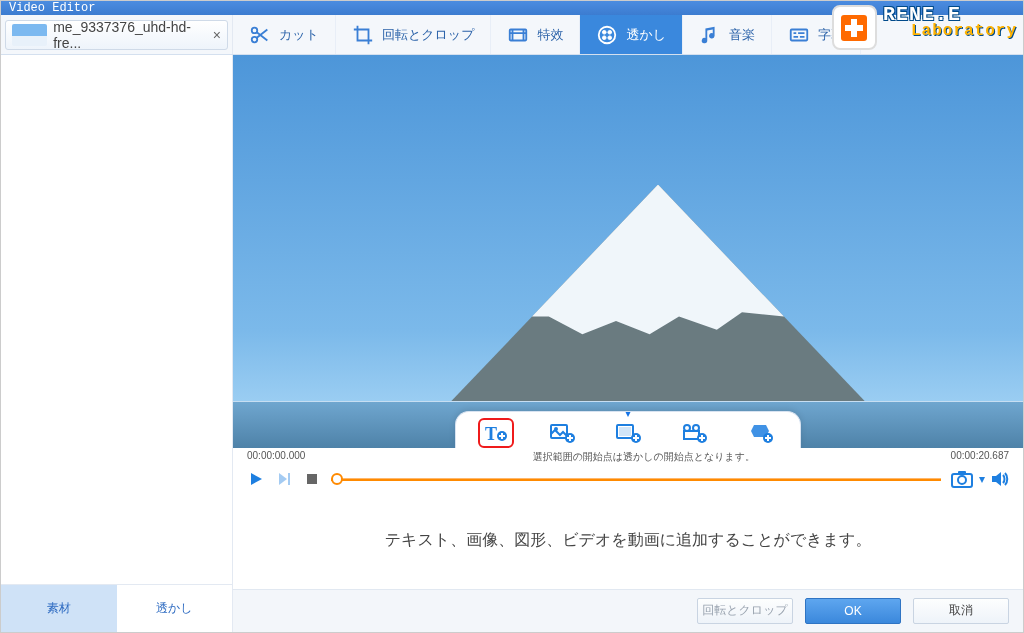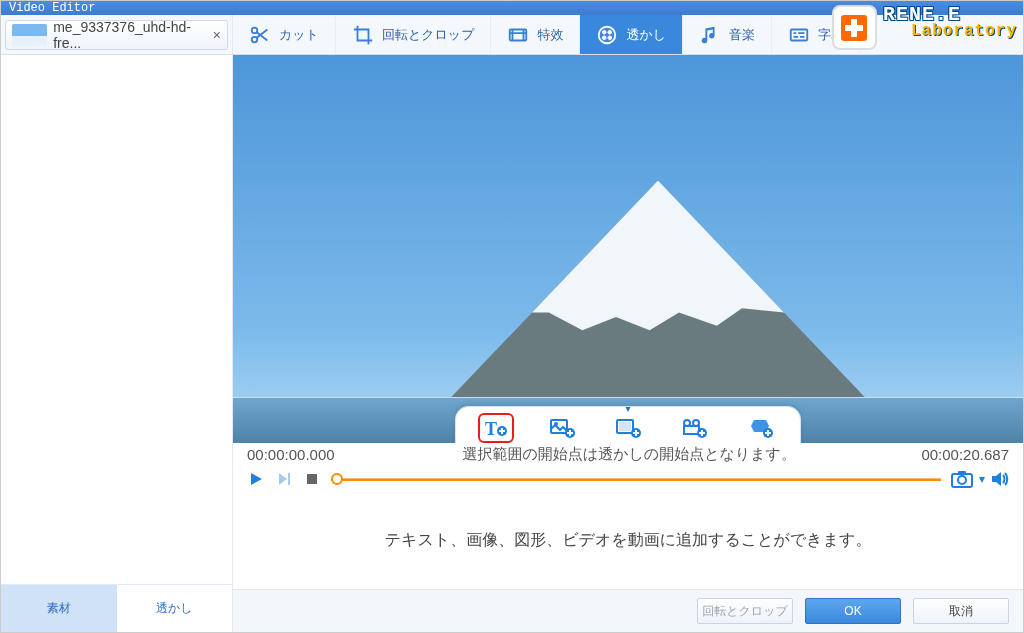--- a/index.html
+++ b/index.html
@@ -53,21 +53,21 @@
 .mountain-base { position:absolute; left:50%; bottom:11%; width:420px; height:220px; margin-left:-180px; background:#6a7b80; clip-path: polygon(50% 0, 100% 100%, 0 100%); border-radius:2px; }
 .mountain-snow { position:absolute; left:50%; bottom:11%; width:420px; height:220px; margin-left:-180px; background:#f0f6fa; clip-path: polygon(50% 0, 80% 60%, 70% 58%, 64% 66%, 55% 60%, 48% 68%, 40% 62%, 32% 68%, 24% 60%, 20% 60% ); }
 
 
 .add-strip { position:absolute; bottom: 0px; left: 50%; transform:translateX(-50%); background:#fff; border-radius: 14px 14px 0 0; border:1px solid #d8e3f1; border-bottom:none; padding: 6px 22px 0; display:flex; gap: 30px; z-index:10; box-shadow: 0 -2px 6px rgba(0,0,0,.1); }
 .add-strip .tool { width: 36px; height: 30px; display:flex; align-items:center; justify-content:center; position:relative; }
 .add-strip .tool.highlight { border:2px solid #ef1b1b; border-radius:6px; padding:2px; }
 .caret { position:absolute; top:-10px; left:50%; transform:translateX(-50%); color:#1473e6; font-size:10px; }
 
 
-.timerow { background:#fff; padding: 2px 14px 0; display:flex; align-items:center; font-size:15px; color:#555; position:relative; }
+.timerow { background:#fff; padding: 2px 14px 0; display:flex; align-items:flex-start; font-size:10px; color:#555; position:relative; }
 .hintline { text-align:center; flex:1; }
 .endtime { margin-left:auto; }
 
 
 .transport { background:#fff; padding: 6px 14px 10px; display:flex; align-items:center; gap: 10px; }
 .pbtn { width: 18px; height: 18px; display:flex; align-items:center; justify-content:center; color:#1e7fe0; }
 .seek { flex:1; height: 8px; position:relative; }
 .seek-track { position:absolute; left:0; right:0; top:3px; height:3px; background:#ff8a00; border-top:1px solid #ffb76b; }
 .seek-head { position:absolute; left:0; top:-2px; width:12px; height:12px; border-radius:50%; background:#fff; border:2px solid #ff8a00; }
 .cam { color:#1e7fe0; display:flex; gap:6px; align-items:center; }

